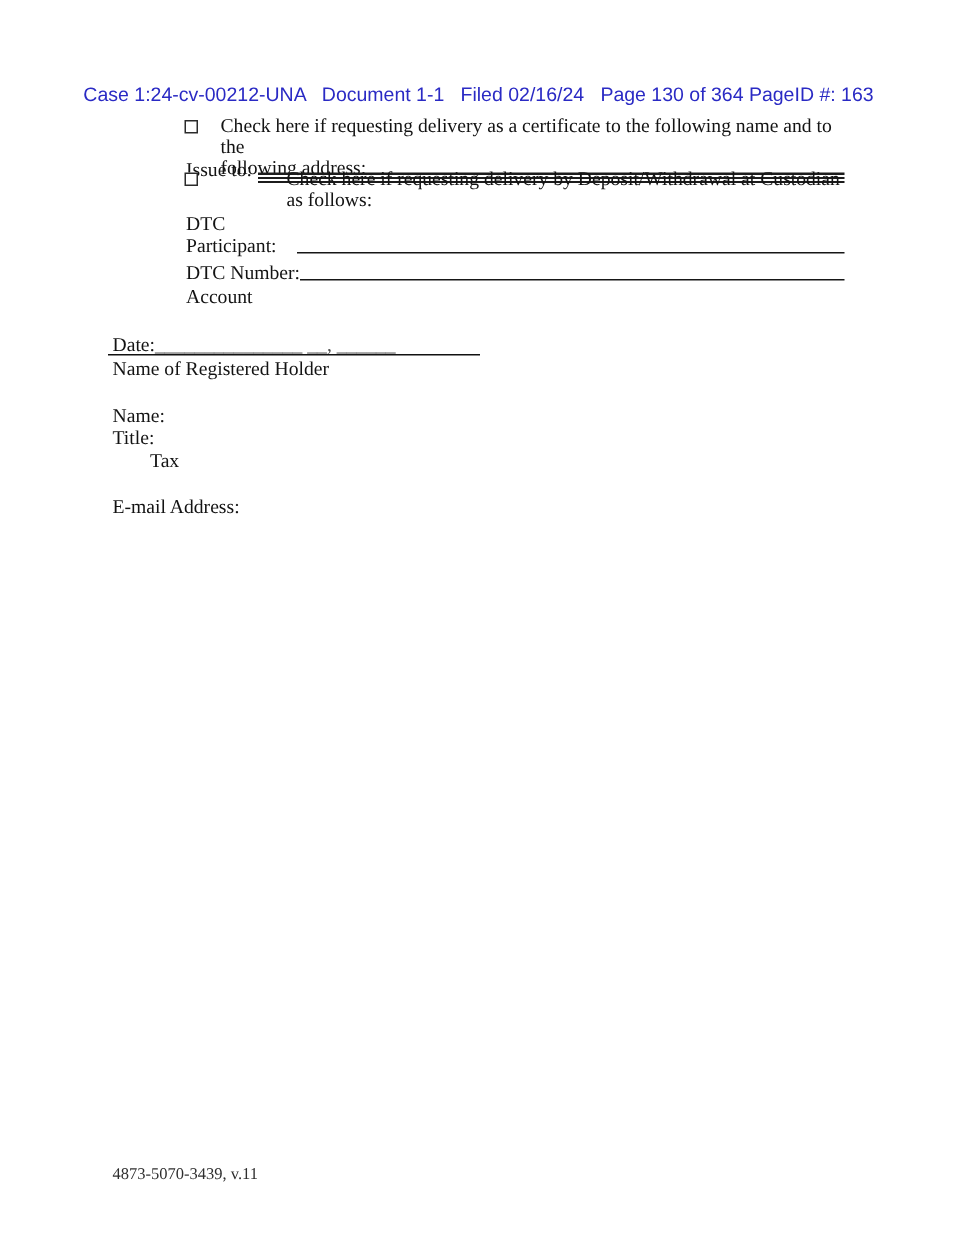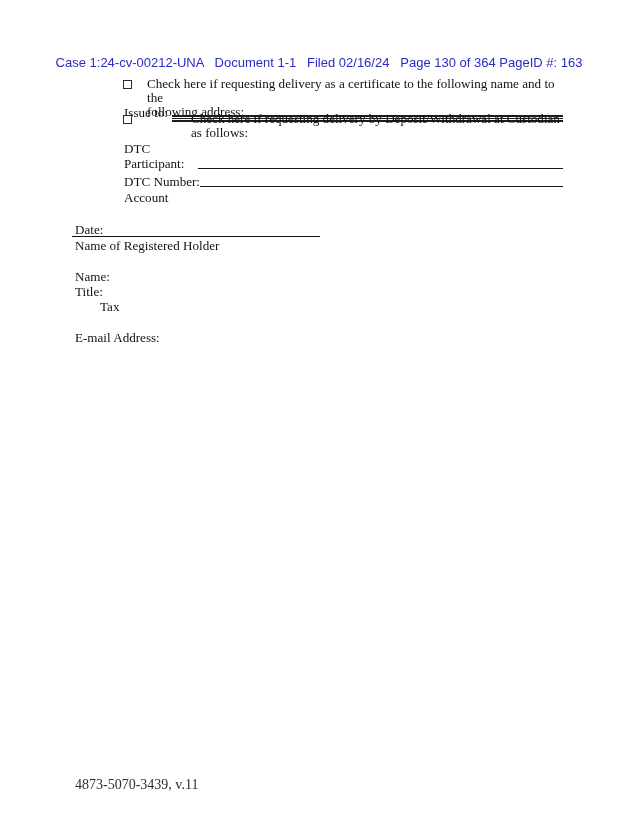--- a/index.html
+++ b/index.html
@@ -60,21 +60,21 @@
   }
   .blanks { color: #4c4c4c; white-space: pre; }
   .sig-line {
     position: absolute;
     border-top: 1.5px solid #111111;
   }
   .footer-id {
     position: absolute;
     left: 75px;
     top: 777px;
-    font-size: 14px;
+    font-size: 11px;
     color: #2e2e2e;
   }
 </style>
 </head>
 <body>
 
 <div class="page">
 
   <div class="header-stamp">Case 1:24-cv-00212-UNA   Document 1-1   Filed 02/16/24   Page 130 of 364 PageID #: 163</div>
 
@@ -101,20 +101,21 @@
 
   <div class="row" style="left:124px; top:174px; width:439px; height:14px;">
     <span class="tab-lbl">DTC Number:</span>
     <span class="fill-line"></span>
   </div>
 
   <div class="abs line-14" style="left:124px; top:191px;">Account</div>
 
   <div class="row" style="left:75px; top:222px;">
     <span class="lbl">Date:</span>
+    <span class="blanks">_______________ __, ______</span>
   </div>
 
   <div class="sig-line" style="left:72px; top:236px; width:248px;"></div>
   <div class="abs line-14" style="left:75px; top:239px;">Name of Registered Holder</div>
 
 
   <div class="abs line-14" style="left:75px; top:270px;">Name:</div>
   <div class="abs line-14" style="left:75px; top:285px;">Title:</div>
 
   <div class="abs line-14" style="left:100px; top:300px;">Tax</div>

